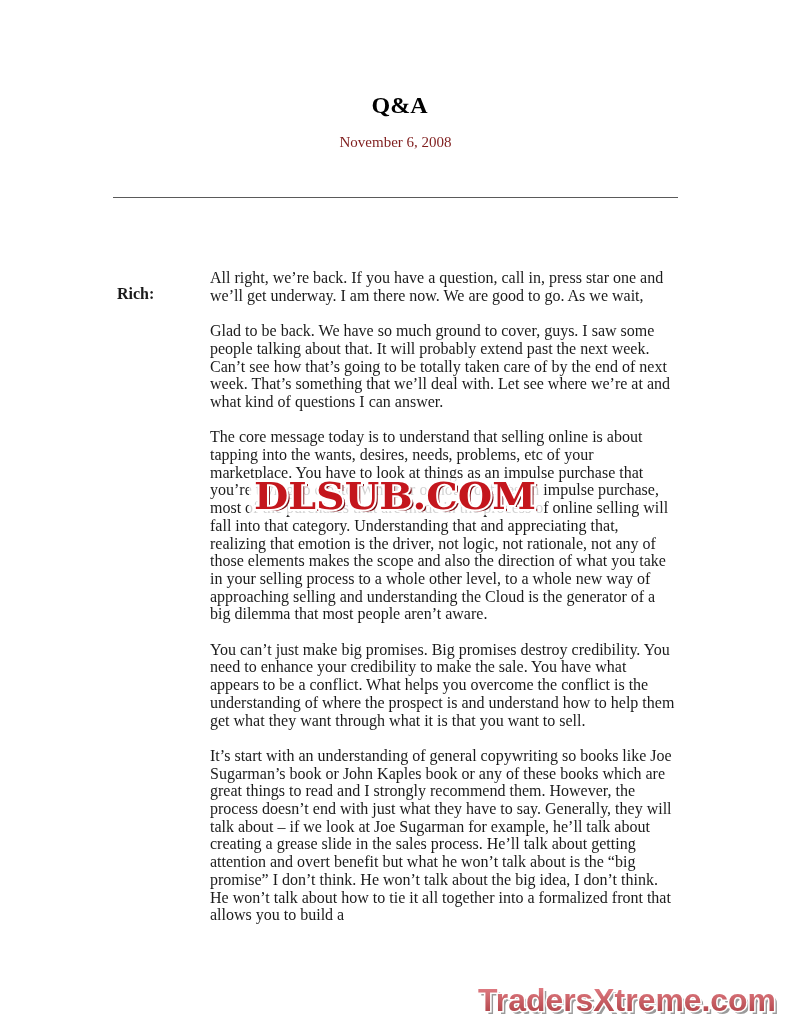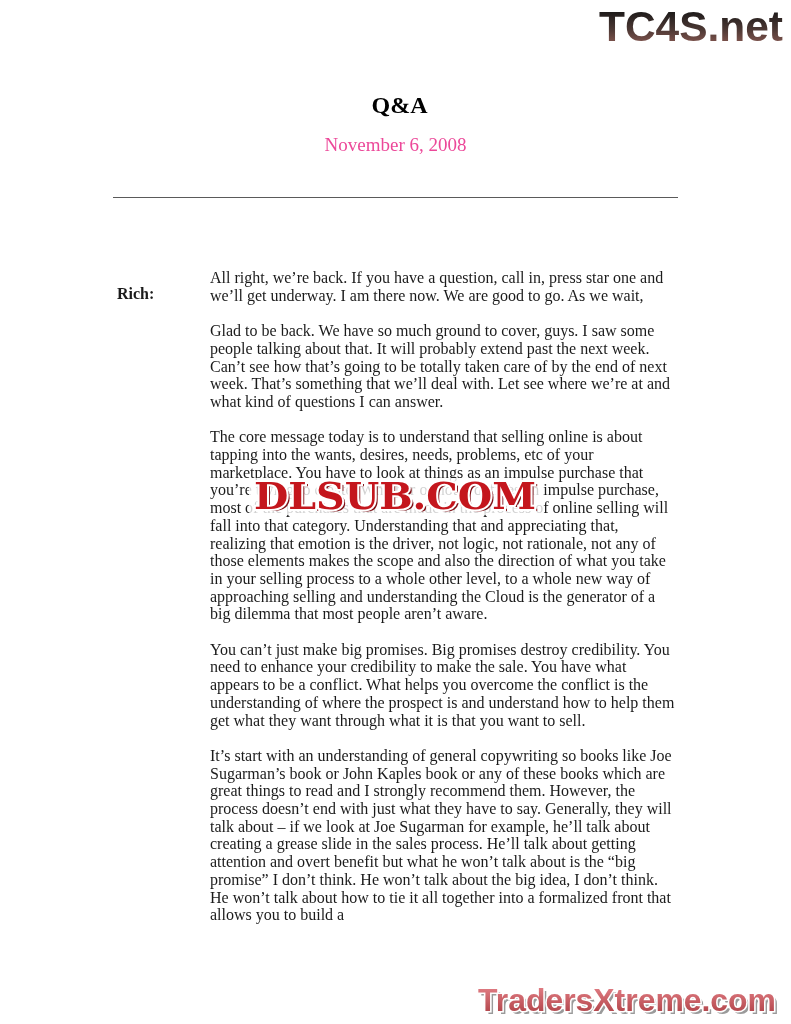--- a/index.html
+++ b/index.html
@@ -30,22 +30,22 @@
     font-size: 24px;
     font-weight: bold;
     margin: 4px;
     color: #000000;
   }
   .doc-date {
     position: absolute;
     top: 134px; left: 0;
     width: 100%;
     text-align: center;
-    font-size: 19px;
-    color: #ec4899;
+    font-size: 15px;
+    color: #7f1d1d;
   }
 
   
   .divider {
     position: absolute;
     top: 197px; left: 113px;
     width: 565px;
     height: 0;
     border-top: 1.5px solid #5a5a5a;
   }
@@ -101,32 +101,20 @@
     stroke: #ffffff;
     stroke-width: 3px;
     paint-order: stroke;
   }
 </style>
 </head>
 <body>
 
 <div class="page">
 
-  <div class="top-logo">
-    <svg width="192" height="46" viewBox="0 0 192 46">
-      <defs>
-        <linearGradient id="tcGrad" x1="0" y1="0" x2="0" y2="1">
-          <stop offset="0.12" stop-color="#161616"></stop>
-          <stop offset="0.55" stop-color="#4a3733"></stop>
-          <stop offset="1" stop-color="#9a625a"></stop>
-        </linearGradient>
-      </defs>
-      <text class="tc4s-text" x="96" y="38" text-anchor="middle" textLength="184" lengthAdjust="spacingAndGlyphs" fill="url(#tcGrad)">TC4S.net</text>
-    </svg>
-  </div>
 
   <h1 class="doc-title">Q&amp;A</h1>
   <div class="doc-date">November 6, 2008</div>
 
   <div class="divider"></div>
 
   <div class="transcript">
     <span class="speaker">Rich:</span>
     <div class="paragraphs">
       <p>All right, we’re back. If you have a question, call in, press star one and we’ll get underway. I am there now. We are good to go. As we wait,</p>

